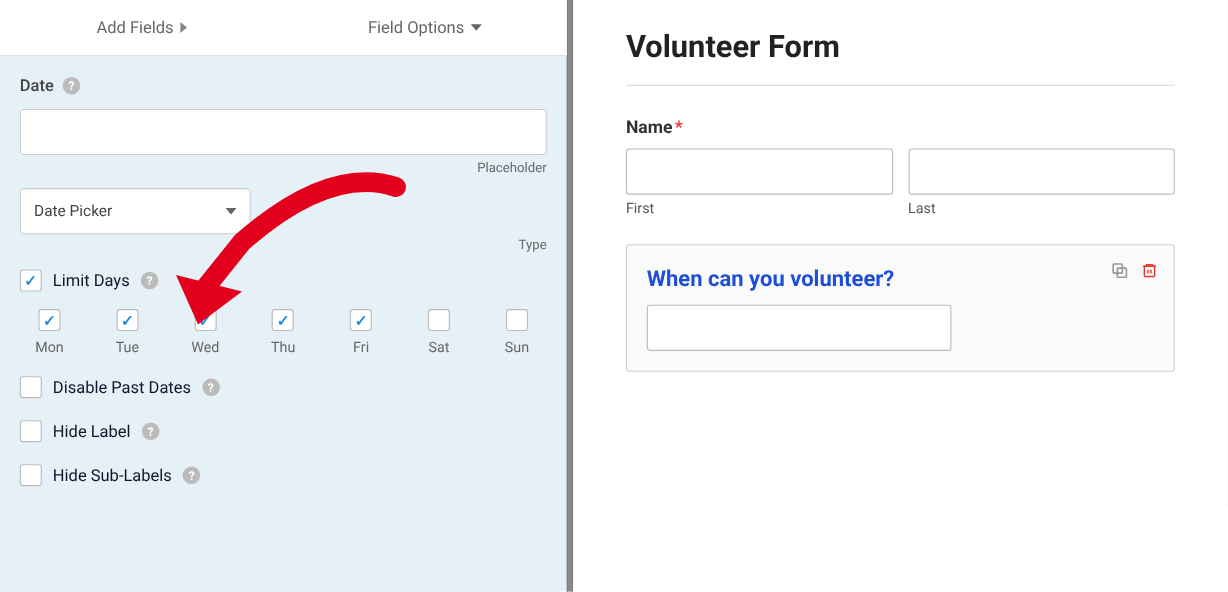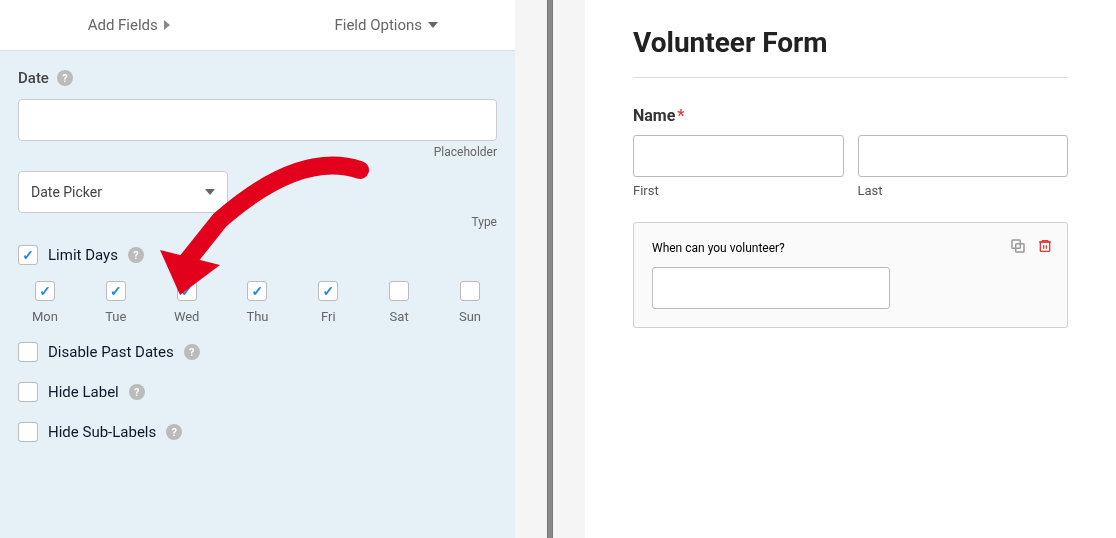--- a/index.html
+++ b/index.html
@@ -1,17 +1,17 @@
 <!DOCTYPE html>
 <html><head>
   <meta charset="utf-8">
   <style>
     * { box-sizing: border-box; margin: 0; padding: 0; }
     body { font-family: -apple-system, BlinkMacSystemFont, "Segoe UI", Roboto, sans-serif; background: #f5f5f5; }
-    .app { display: flex; width: 1116px; height: 538px; overflow: hidden; gap: 32px; }
+    .app { display: flex; width: 1116px; height: 538px; overflow: hidden; }
     
     .left-panel { width: 515px; background: #e6f0f7; display: flex; flex-direction: column; position: relative; }
     
     .tabs { display: flex; background: #fff; border-bottom: 1px solid #e0e0e0; }
     .tab { flex: 1; padding: 16px; text-align: center; color: #666; font-size: 15px; display: flex; align-items: center; justify-content: center; gap: 6px; cursor: pointer; }
     .tab.active { background: #fff; }
     
     .panel-content { padding: 18px; flex: 1; overflow: hidden; text-align: right; }
     
     .section-header { display: flex; align-items: center; gap: 8px; margin-bottom: 12px; }
@@ -53,21 +53,21 @@
     
     .name-row { display: flex; gap: 14px; margin-bottom: 4px; }
     .name-col { flex: 1; display: flex; flex-direction: column; }
     .form-input { background: #fff; border: 1px solid #bbb; border-radius: 3px; height: 42px; width: 100%; padding: 0 10px; font-size: 14px; }
     .name-sublabel { font-size: 13px; color: #555; margin-top: 6px; }
     
     .email-block { margin-top: 24px; }
     .email-input { margin-top: 10px; width: 100%; }
     
     .field-card { margin-top: 24px; border: 1px solid #d0d0d0; background: #fafafa; border-radius: 3px; padding: 18px; position: relative; }
-    .field-card-label { font-size: 12px; font-weight: 400; color: #000000; margin-bottom: 12px; }
+    .field-card-label { font-size: 20px; font-weight: 700; color: #1d4ed8; margin-bottom: 12px; }
     .field-icons { position: absolute; top: 14px; right: 14px; display: flex; gap: 10px; align-items: center; }
     .card-input { background: #fff; border: 1px solid #bbb; border-radius: 3px; height: 42px; width: 60%; }
     
     .chevron-down { width: 0; height: 0; border-left: 5px solid transparent; border-right: 5px solid transparent; border-top: 6px solid #666; display: inline-block; }
     .chevron-right { width: 0; height: 0; border-top: 5px solid transparent; border-bottom: 5px solid transparent; border-left: 6px solid #888; display: inline-block; }
     
     .copy-icon svg, .trash-icon svg { display: block; }
     
     
     .arrow-anno { position: absolute; top: 110px; left: 120px; pointer-events: none; }

